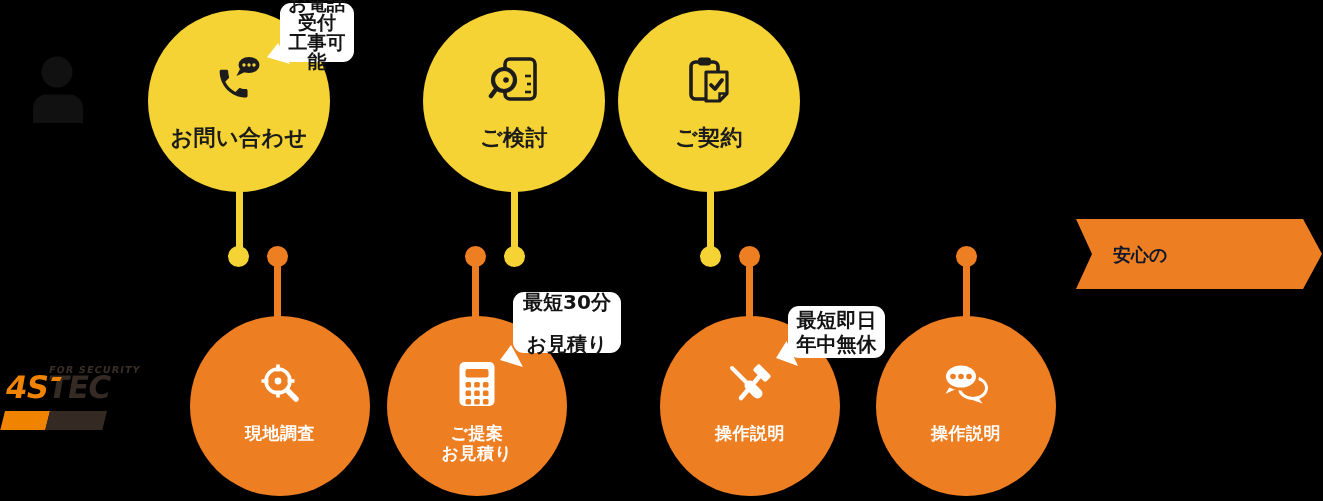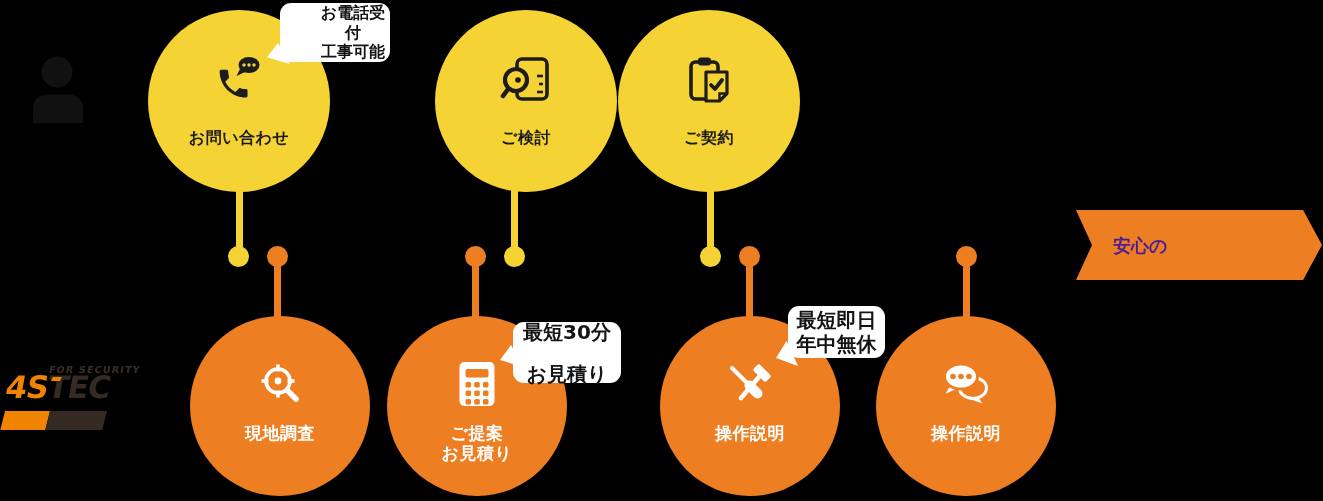--- a/index.html
+++ b/index.html
@@ -5,36 +5,36 @@
   html,body{margin:0;padding:0;background:#000;}
   .stage{
     position:relative;width:1323px;height:501px;background:#000000;
     overflow:hidden;font-family:"DejaVu Sans",sans-serif;
   }
   .circle{position:absolute;border-radius:50%;display:flex;flex-direction:column;align-items:center;text-align:center;}
   .circle.yellow{width:182px;height:182px;background:#f6d334;color:#1b1b1b;}
   .circle.orange{width:180px;height:180px;background:#ee7e22;color:#ffffff;}
   .circle .ic{margin-top:45px;height:48px;display:flex;align-items:flex-start;justify-content:center;}
   .circle.orange .ic{margin-top:45px;height:46px;}
-  .step-label{font-size:16px;font-weight:700;margin-top:25px;line-height:20px;letter-spacing:.5px;}
+  .step-label{font-size:22px;font-weight:700;margin-top:25px;line-height:20px;letter-spacing:.5px;}
   .circle.orange .step-label{font-size:17px;margin-top:16px;text-align:center;}
   .vline{position:absolute;width:7px;}
   .vline.yellow{background:#f6d334;}
   .vline.orange{background:#ee7e22;}
   .dot{position:absolute;width:21px;height:21px;border-radius:50%;}
   .dot.yellow{background:#f6d334;}
   .dot.orange{background:#ee7e22;}
   .bubble{position:absolute;background:#ffffff;color:#141414;border-radius:11px;
     display:flex;flex-direction:column;justify-content:center;text-align:center;
     font-weight:700;z-index:5;}
   .bubble .bl{display:block;}
   .tail{position:absolute;background:#ffffff;z-index:4;clip-path:polygon(0 68%,48% 0,100% 100%);}
-  .arrow{position:absolute;left:1076px;top:210px;width:246px;height:70px;background:#ee7e22;
+  .arrow{position:absolute;left:1076px;top:219px;width:246px;height:70px;background:#ee7e22;
     clip-path:polygon(0% 0%,92.3% 0%,100% 50%,92.3% 100%,0% 100%,6.5% 50%);
-    color:#4c1d95;font-weight:700;font-size:18px;line-height:23px;
+    color:#0f172a;font-weight:700;font-size:18px;line-height:23px;
     display:flex;flex-direction:column;justify-content:center;padding-left:37px;box-sizing:border-box;}
   .logo{position:absolute;left:0;top:358px;width:130px;height:80px;}
   .logo .tagline{position:absolute;left:49px;top:6px;font-size:9.5px;font-weight:800;
     color:#3a2f27;letter-spacing:1.2px;transform:skewX(-10deg);white-space:nowrap;}
   .logo .brand{position:absolute;left:6px;top:14px;font-size:31px;font-weight:900;
     transform:skewX(-10deg);letter-spacing:-1px;line-height:30px;white-space:nowrap;}
   .logo .brand .b1{color:#f08300;}
   .logo .brand .b2{color:#352b24;}
   .logo .tick{position:absolute;left:52px;top:19px;width:9px;height:3.5px;background:#f08300;transform:skewX(-25deg);}
   .logo .bar{position:absolute;left:5px;top:53px;height:19px;display:flex;transform:skewX(-14deg);transform-origin:0 0;}
@@ -86,21 +86,21 @@
         <ellipse cx="36" cy="10" rx="10.5" ry="8" fill="#1c1c1c"></ellipse>
         <polygon points="27,14 23.5,21 33,16.5" fill="#1c1c1c"></polygon>
         <circle cx="31" cy="10" r="1.7" fill="#f6d334"></circle>
         <circle cx="36" cy="10" r="1.7" fill="#f6d334"></circle>
         <circle cx="41" cy="10" r="1.7" fill="#f6d334"></circle>
       </svg>
     </div>
     <div class="step-label">お問い合わせ</div>
   </div>
 
-  <div class="circle yellow" style="left:435px;top:10px;text-align:right;">
+  <div class="circle yellow" style="left:423px;top:10px;text-align:right;">
     <div class="ic">
       <svg width="52" height="48" viewBox="0 0 52 48">
         <rect x="17" y="4" width="30" height="40" rx="5" fill="none" stroke="#1c1c1c" stroke-width="3.6"></rect>
         <line x1="37" y1="21" x2="43" y2="21" stroke="#1c1c1c" stroke-width="2.6"></line>
         <line x1="39" y1="29" x2="43" y2="29" stroke="#1c1c1c" stroke-width="2.6"></line>
         <line x1="37" y1="37" x2="43" y2="37" stroke="#1c1c1c" stroke-width="2.6"></line>
         <circle cx="16" cy="25" r="11" fill="#f6d334" stroke="#1c1c1c" stroke-width="4.2"></circle>
         <circle cx="18" cy="25" r="2.8" fill="#1c1c1c"></circle>
         <line x1="8.5" y1="33.5" x2="3" y2="41" stroke="#1c1c1c" stroke-width="4.6" stroke-linecap="round"></line>
       </svg>
@@ -182,27 +182,27 @@
         <polygon points="9,25 3,35 19,28" fill="#ffffff" stroke="#ee7e22" stroke-width="2"></polygon>
         <ellipse cx="21" cy="15.5" rx="16.5" ry="12.5" fill="#ffffff" stroke="#ee7e22" stroke-width="3"></ellipse>
         <circle cx="13" cy="15.5" r="2.8" fill="#ee7e22"></circle>
         <circle cx="21" cy="15.5" r="2.8" fill="#ee7e22"></circle>
         <circle cx="29" cy="15.5" r="2.8" fill="#ee7e22"></circle>
       </svg>
     </div>
     <div class="step-label">操作説明</div>
   </div>
 
-  <div class="bubble" style="left:280px;top:3px;width:74px;height:59px;font-size:16px;line-height:19.5px;padding-left:36px;">
+  <div class="bubble" style="left:280px;top:3px;width:74px;height:59px;font-size:19px;line-height:19.5px;">
     <span class="bl">お電話受付</span>
     <span class="bl">工事可能</span>
   </div>
   <div class="tail" style="left:267px;top:43px;width:23px;height:21px;"></div>
 
-  <div class="bubble" style="left:513px;top:322px;width:108px;height:61px;font-size:20px;line-height:24px;gap:18px;">
+  <div class="bubble" style="left:513px;top:292px;width:108px;height:61px;font-size:20px;line-height:24px;gap:18px;">
     <span class="bl">最短30分</span>
     <span class="bl">お見積り</span>
   </div>
   <div class="tail" style="left:500px;top:345px;width:23px;height:22px;"></div>
 
   <div class="bubble" style="left:788px;top:306px;width:97px;height:52px;font-size:20px;line-height:24px;">
     <span class="bl">最短即日</span>
     <span class="bl">年中無休</span>
   </div>
   <div class="tail" style="left:776px;top:341px;width:22px;height:25px;"></div>

